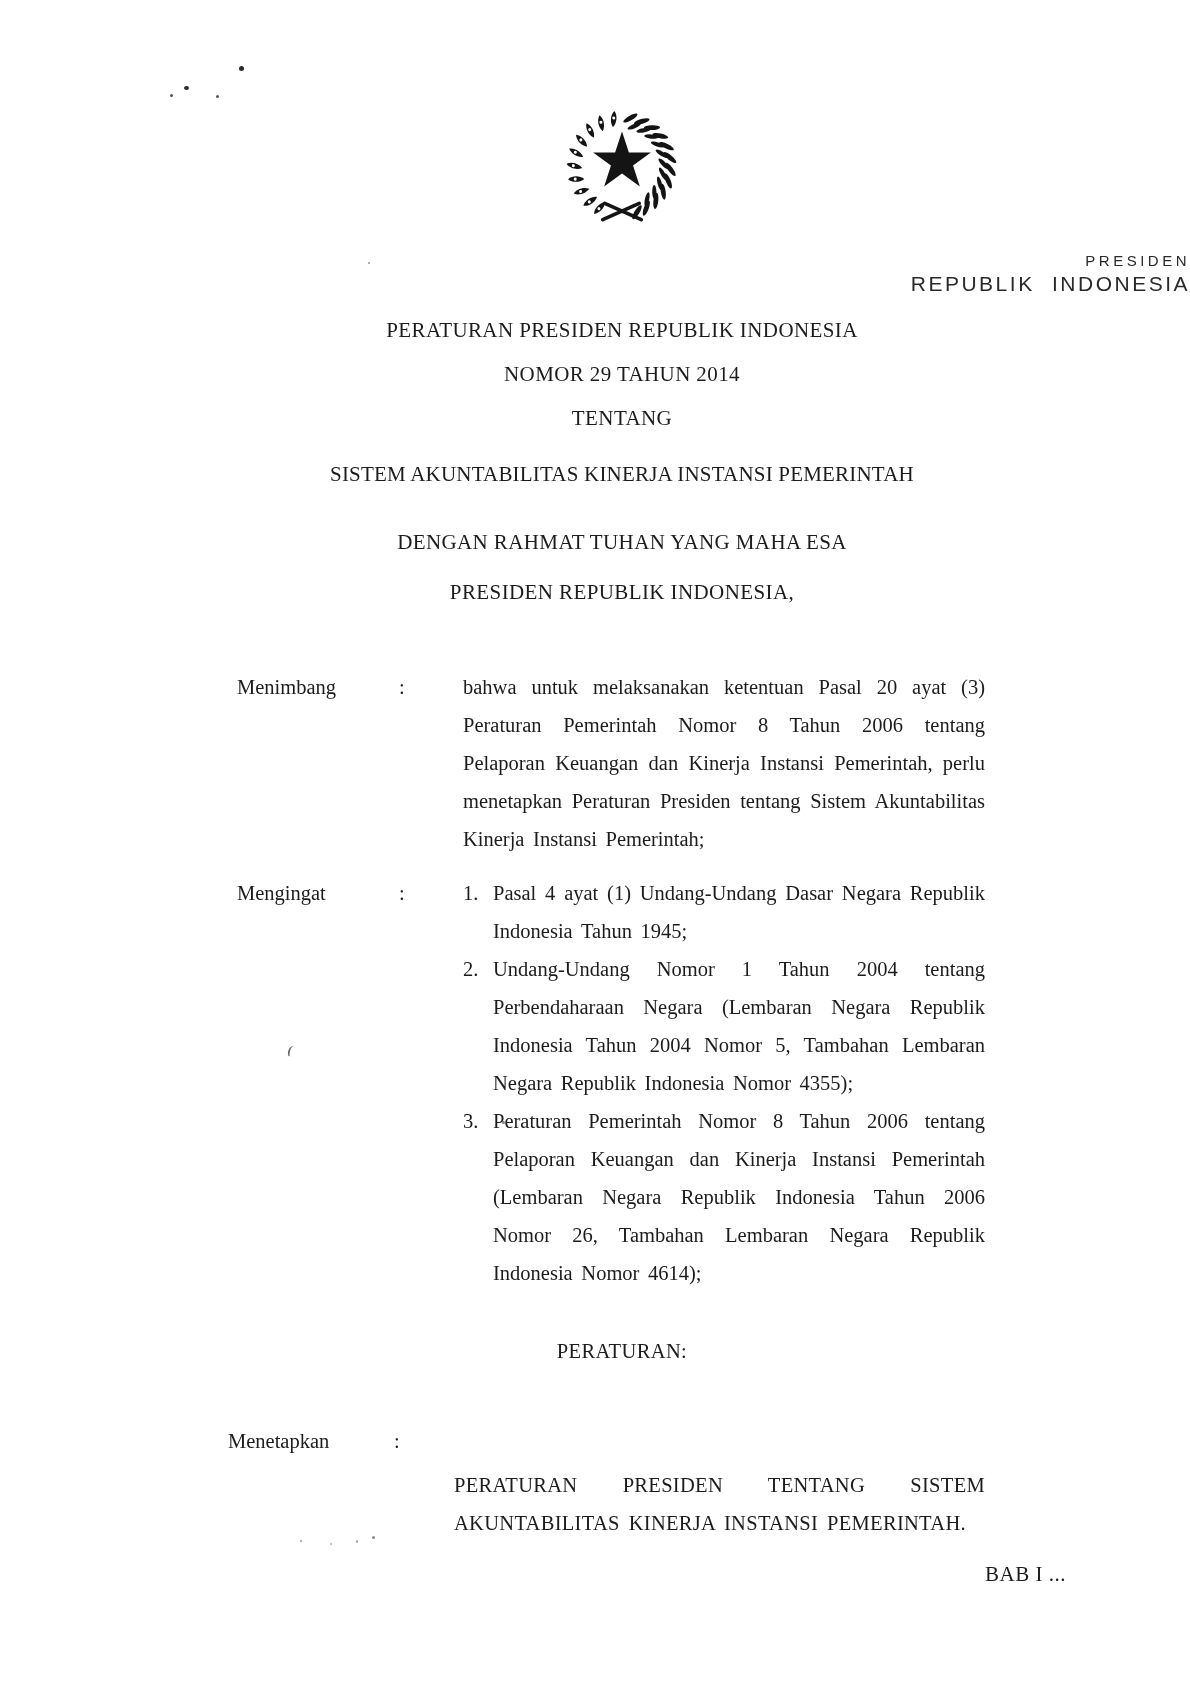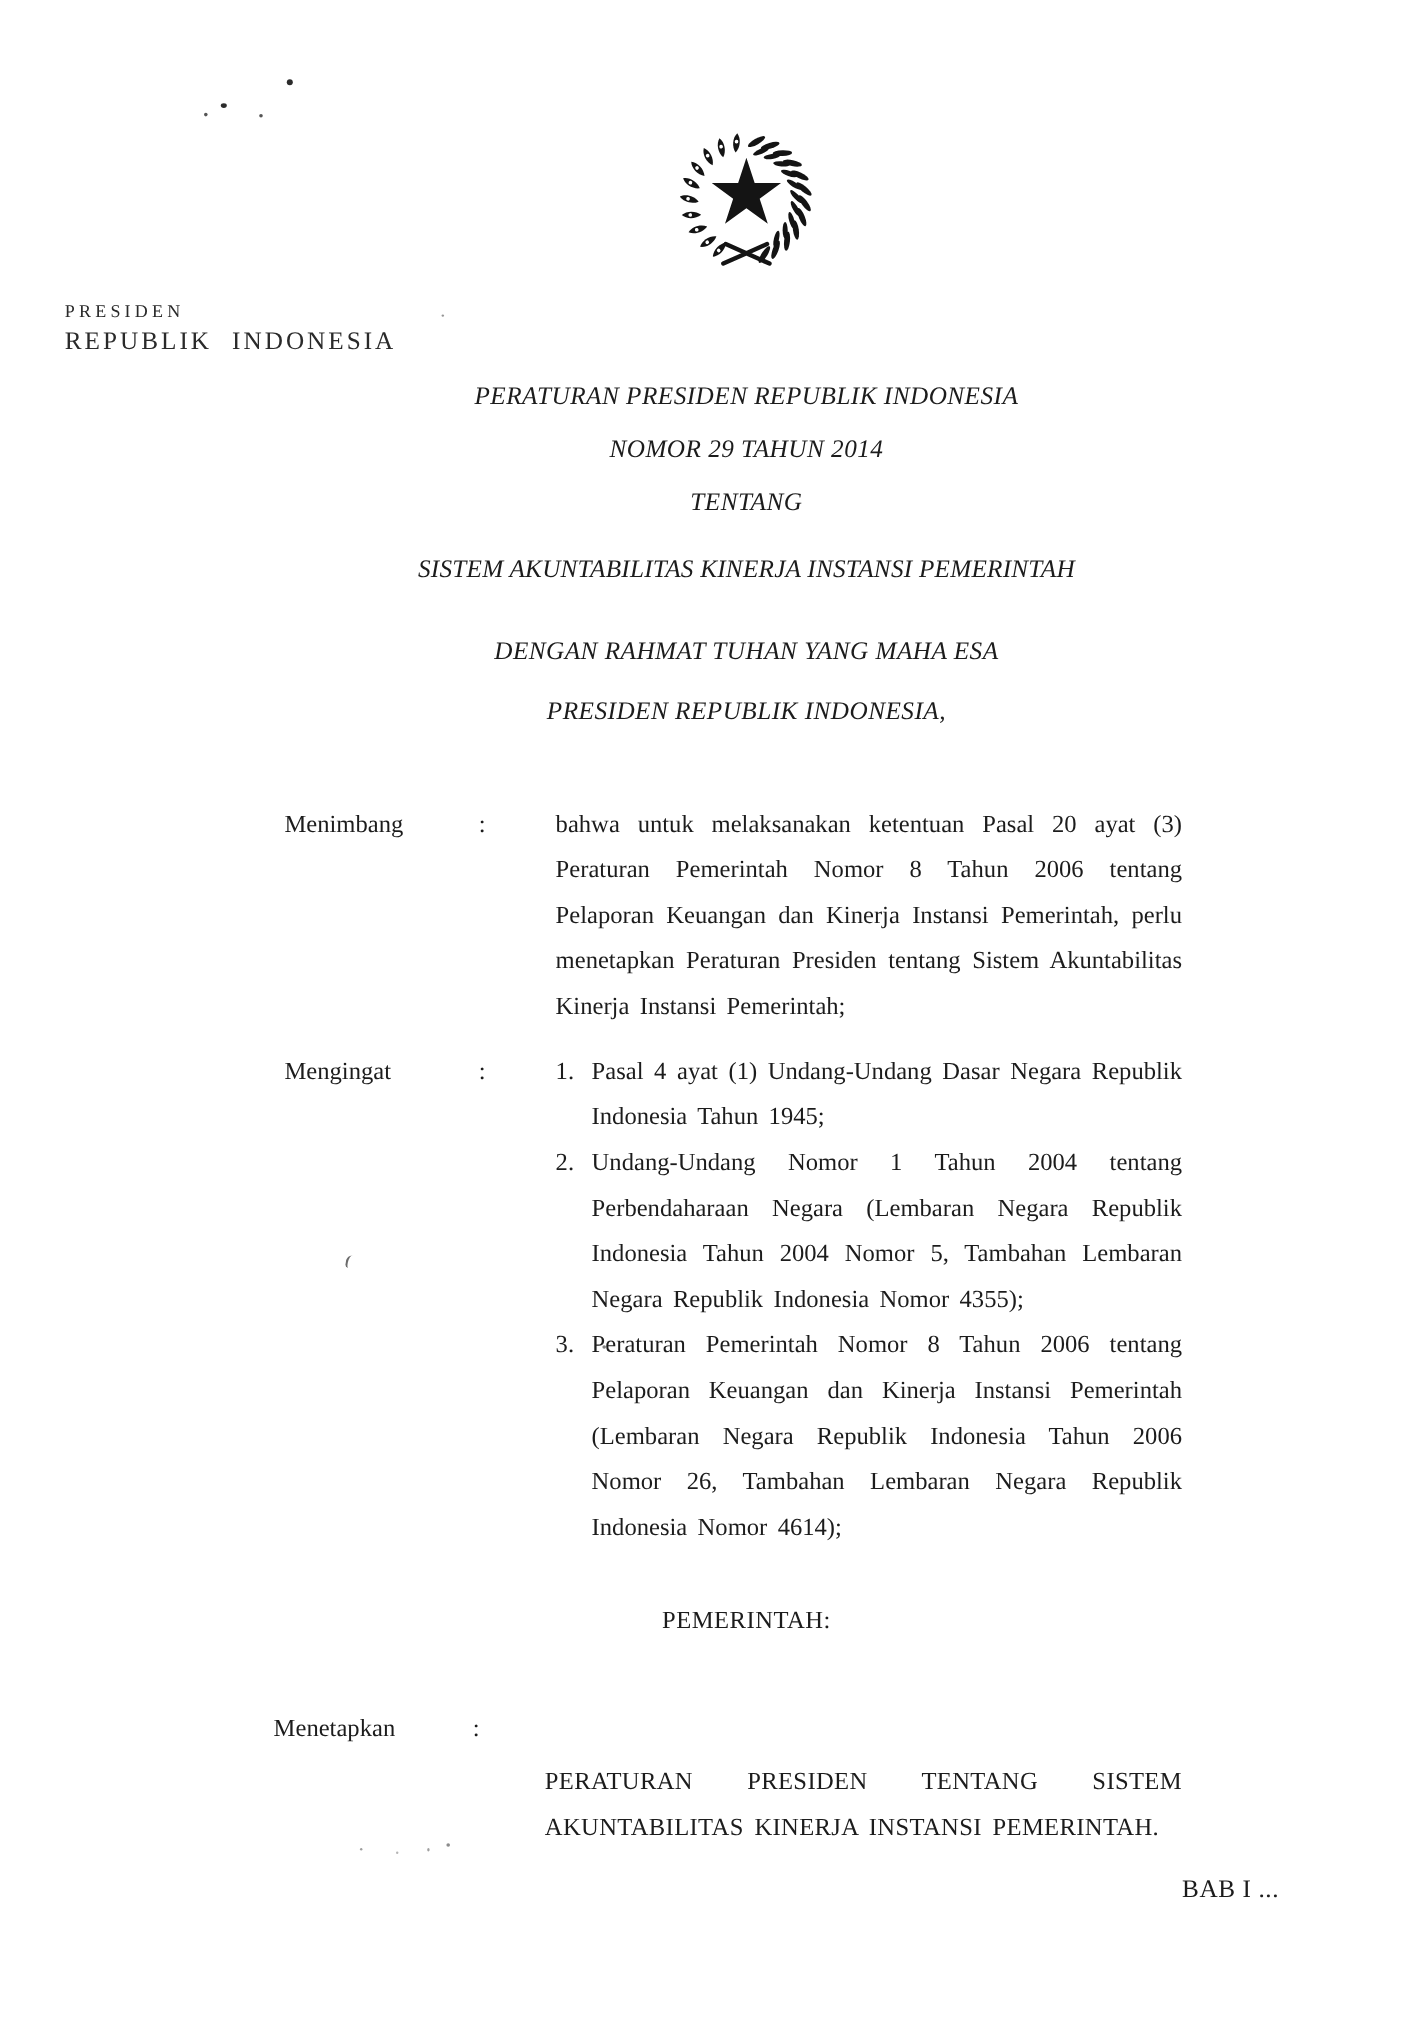--- a/index.html
+++ b/index.html
@@ -21,37 +21,36 @@
     width: 132px;
     height: 152px;
   }
   .letterhead {
     position: absolute;
     top: 252px;
     left: 0;
     width: 100%;
     padding-left: 54px;
     box-sizing: border-box;
-    text-align: left;
-    font-family: Liberation Serif, serif;
+    text-align: right;
+    font-family: Liberation Sans, sans-serif;
     color: #2a2a2a;
   }
   .lh-line1 { font-size: 15px; letter-spacing: 3.5px; }
   .lh-line2 { font-size: 21px; letter-spacing: 2.5px; word-spacing: 9px; margin-top: 3px; }
 
   
   .title-block {
     position: absolute;
     top: 318px;
     left: 0;
     width: 100%;
     padding-left: 54px;
     box-sizing: border-box;
     text-align: center;
-    font-style: italic;
   }
   .title-line { font-size: 21px; line-height: 24px; letter-spacing: 0.4px; }
   .t2 { margin-top: 20px; }
   .t3 { margin-top: 20px; text-align: center; }
   .t4 { margin-top: 32px; letter-spacing: 0.2px; }
   .invocation { margin-top: 44px; }
   .authority  { margin-top: 26px; }
 
   
   .body-flow {
@@ -262,21 +261,21 @@
         </div>
         <div class="num-item">
           <div class="num-col">3.</div>
           <div class="num-text justify">Peraturan Pemerintah Nomor 8 Tahun 2006 tentang Pelaporan Keuangan dan Kinerja Instansi Pemerintah (Lembaran Negara Republik Indonesia Tahun 2006 Nomor 26, Tambahan Lembaran Negara Republik Indonesia Nomor 4614);</div>
         </div>
       </div>
     </div>
 
   </div>
 
-  <div class="decision-heading">PEMERINTAH:</div>
+  <div class="decision-heading">PERATURAN:</div>
 
   <div class="menetapkan-row">
     <div class="clause">
       <div class="clause-label">Menetapkan</div>
       <div class="clause-colon">:</div>
       <div class="clause-body justify">PERATURAN PRESIDEN TENTANG SISTEM AKUNTABILITAS KINERJA INSTANSI PEMERINTAH.</div>
     </div>
   </div>
 
   <div class="continuation">BAB I ...</div>

